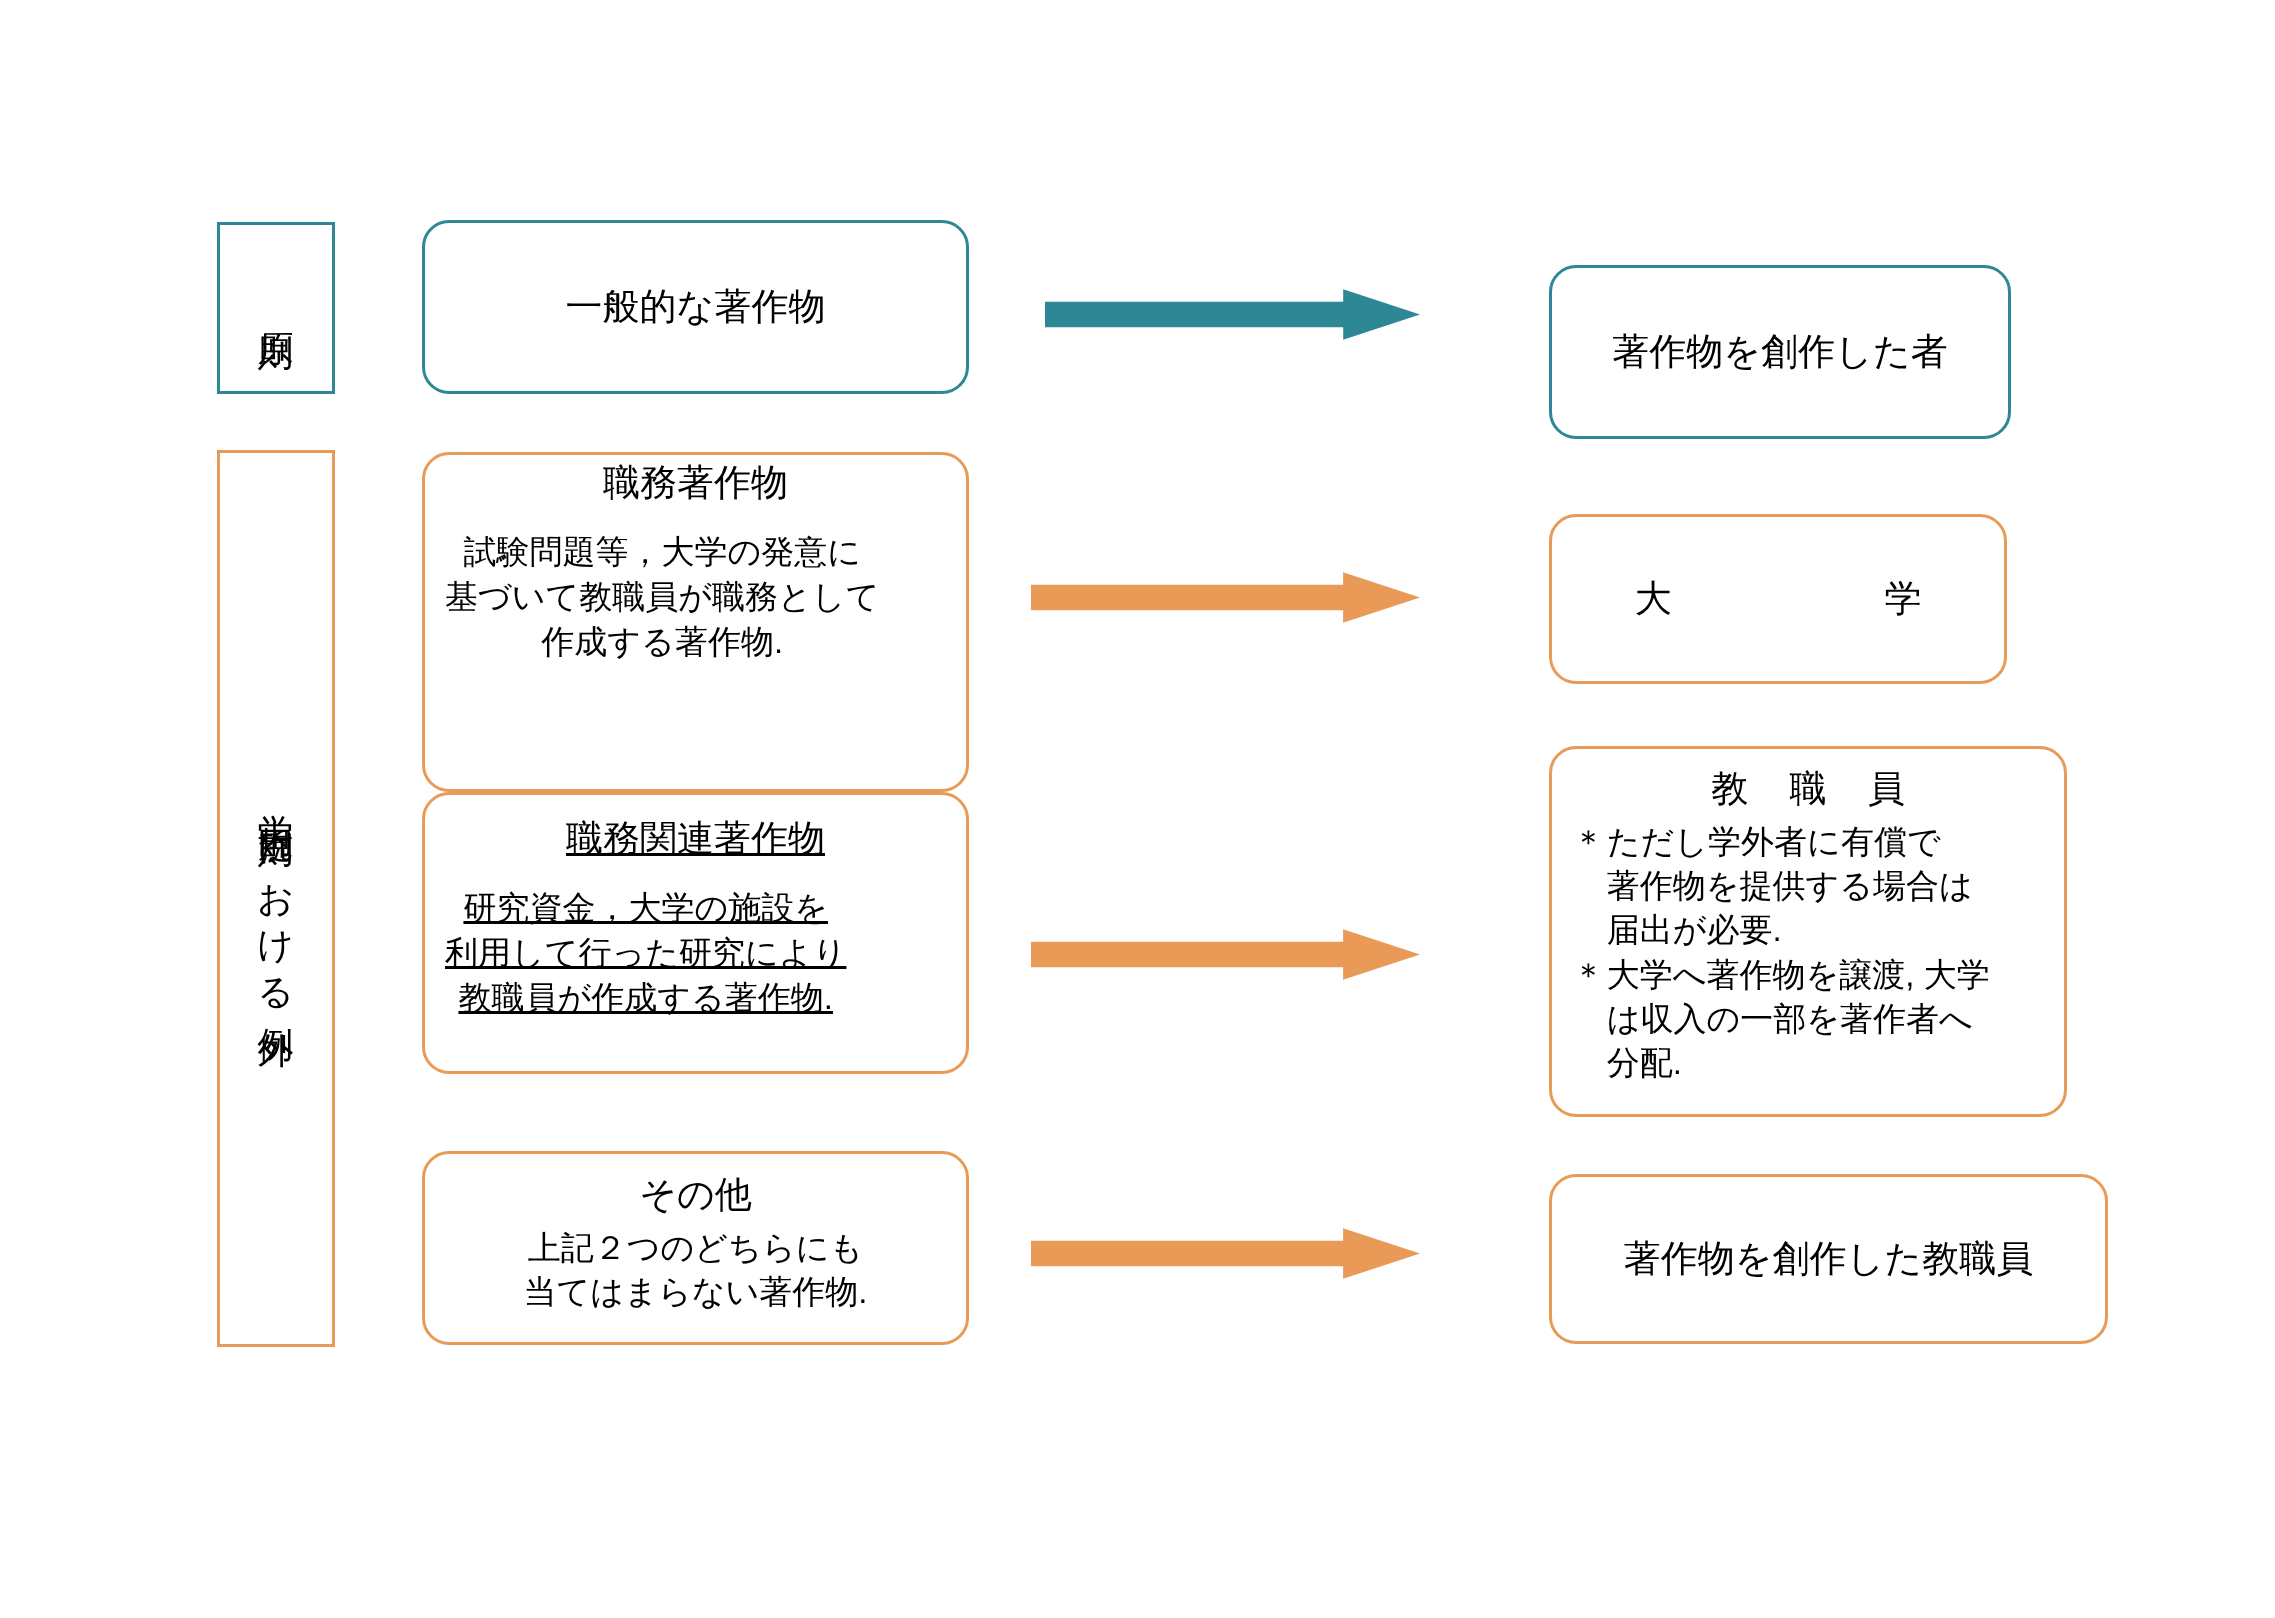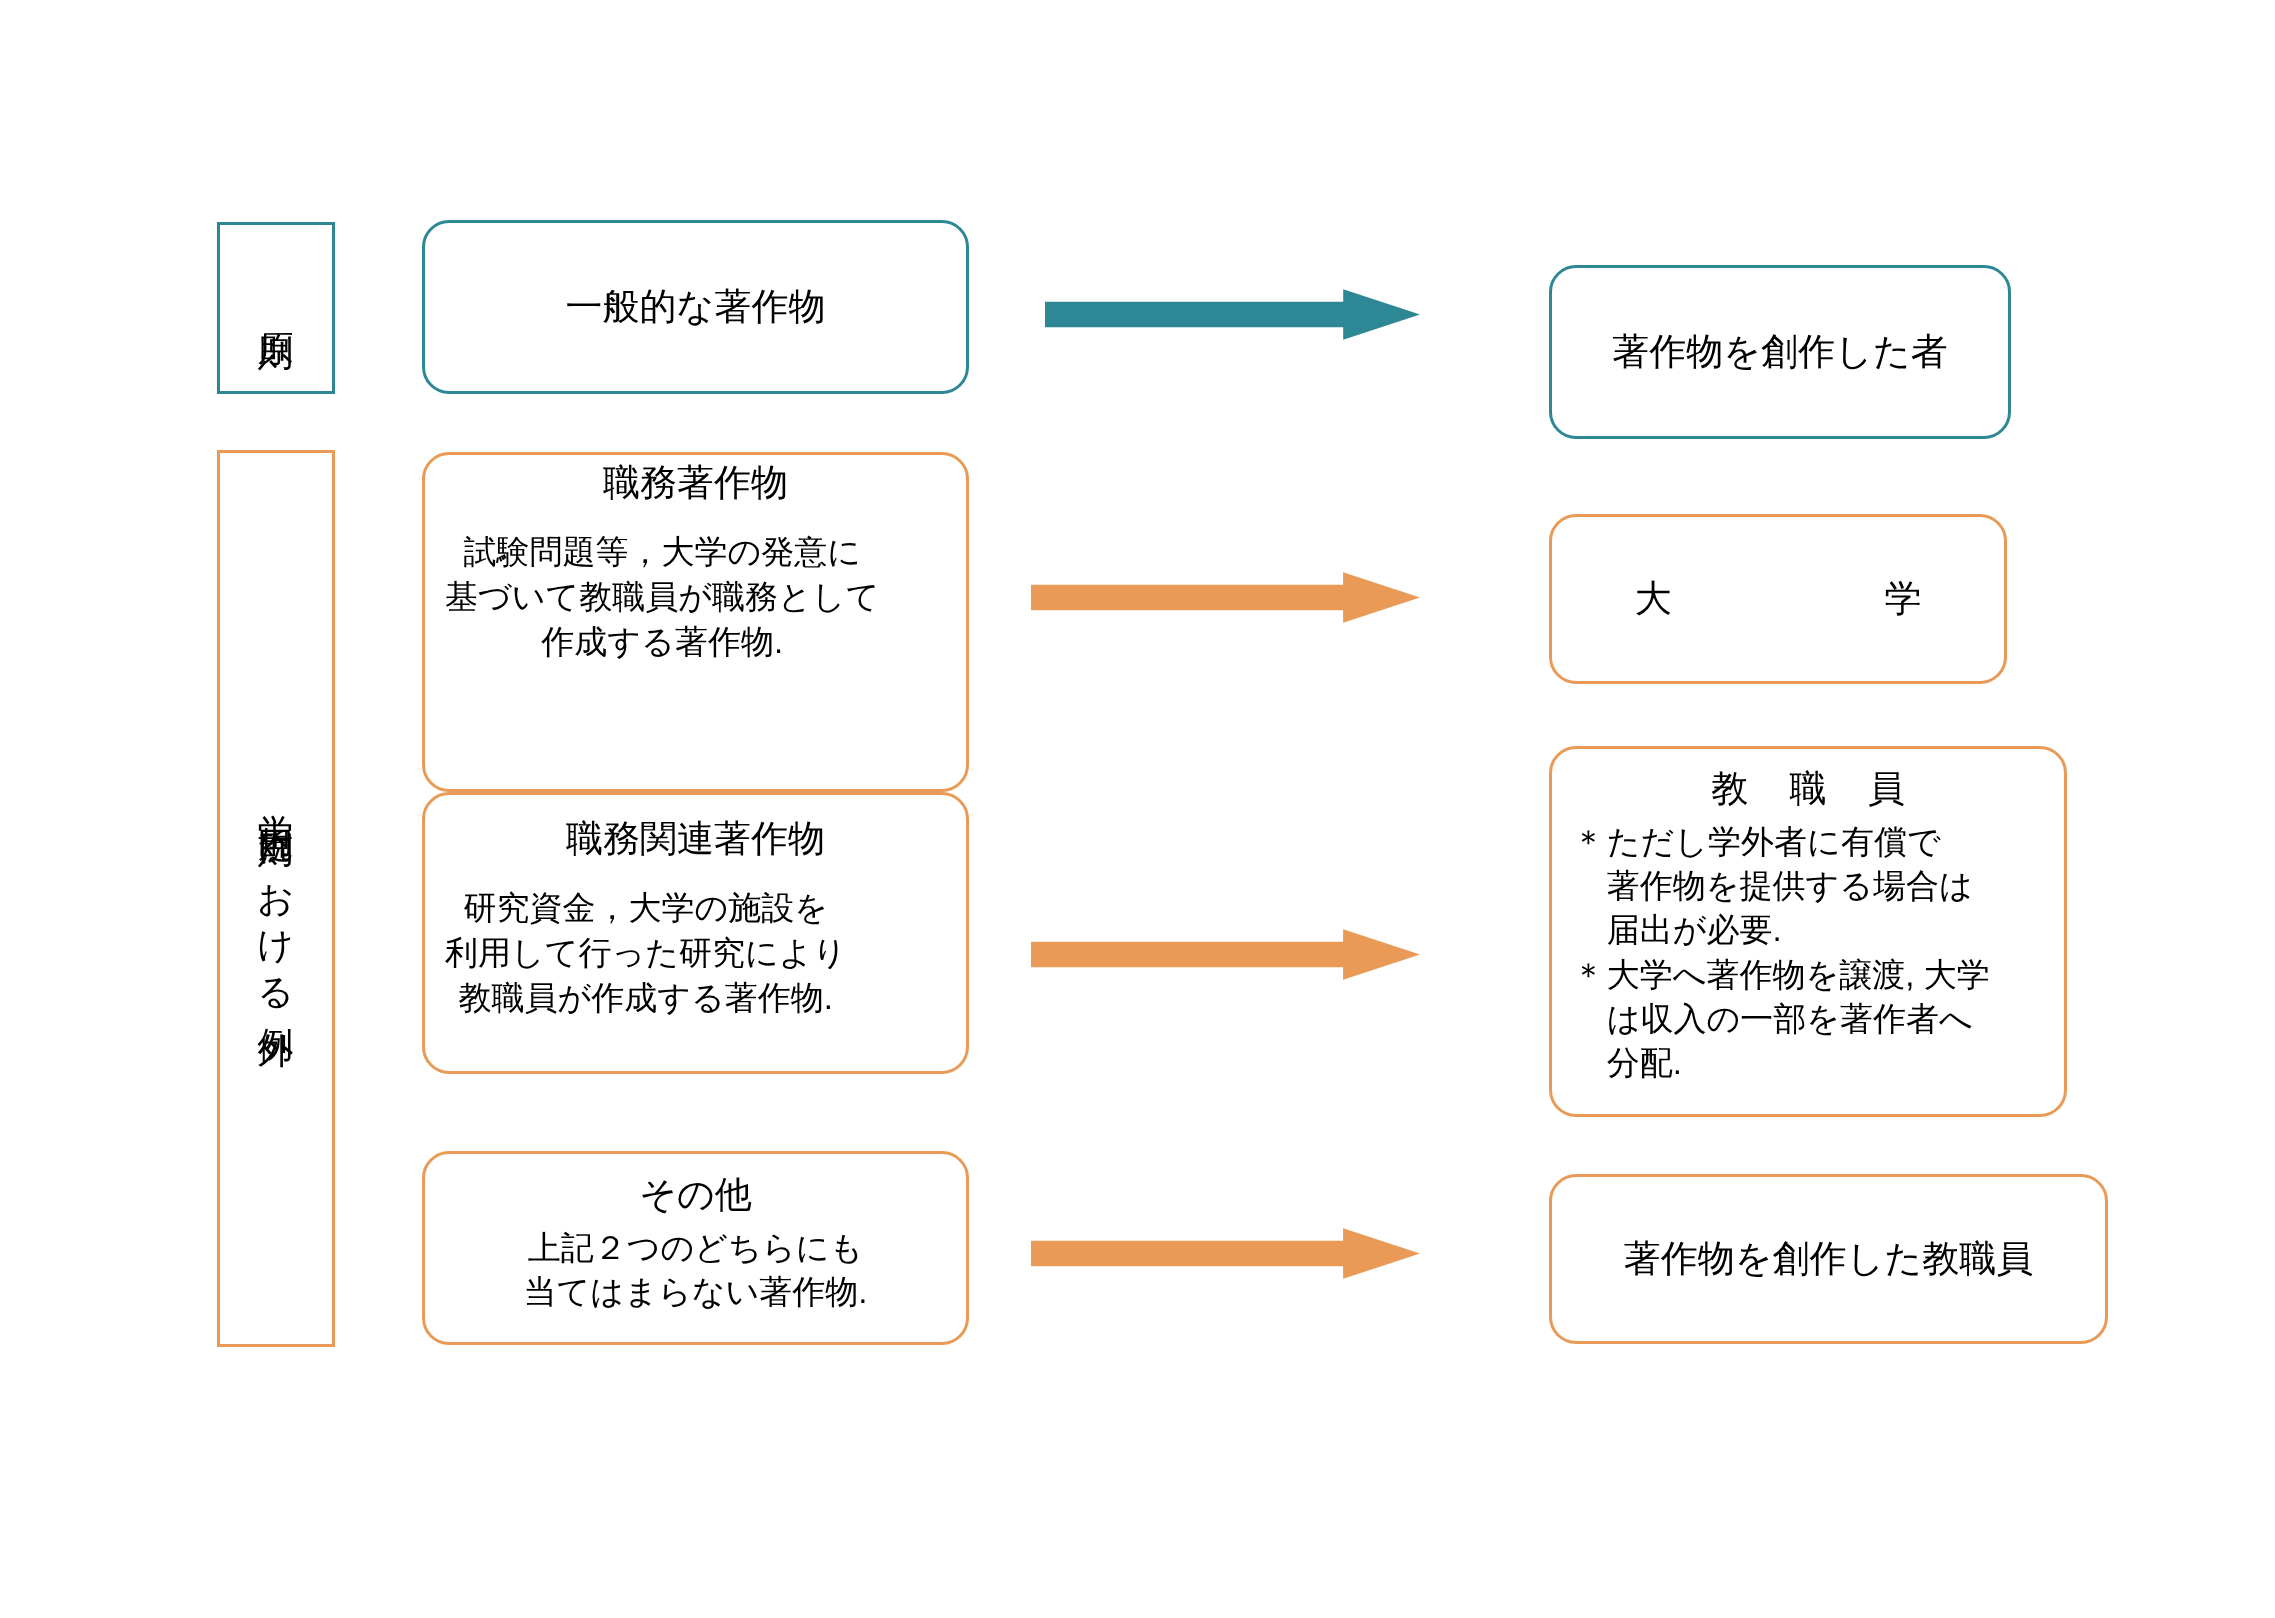--- a/index.html
+++ b/index.html
@@ -126,21 +126,21 @@
   <div class="arrow" style="left:1031px; top:572px; width:389px; height:51px;">
     <svg width="389" height="51" viewBox="0 0 430 56">
       <polygon points="0,14 345,14 345,0 430,28 345,56 345,42 0,42" fill="#E89A56"></polygon>
     </svg>
   </div>
 
   <div class="node rbox orange" style="left:1549px; top:514px; width:458px; height:170px;">
     <div class="box-title spaced-wide">大　　学</div>
   </div>
 
-  <div class="node rbox orange" style="left:422px; top:792px; width:547px; height:282px; justify-content:flex-start; padding-top:20px;">
+  <div class="node rbox orange" style="left:422px; top:792px; width:547px; height:282px; justify-content:flex-start; padding-top:20px;text-decoration:underline;">
     <div class="box-title">職務関連著作物</div>
     <div class="gap-lg"></div>
     <div class="box-body">研究資金，大学の施設を
 利用して行った研究により
 教職員が作成する著作物.</div>
   </div>
 
   <div class="arrow" style="left:1031px; top:929px; width:389px; height:51px;">
     <svg width="389" height="51" viewBox="0 0 430 56">
       <polygon points="0,14 345,14 345,0 430,28 345,56 345,42 0,42" fill="#E89A56"></polygon>

